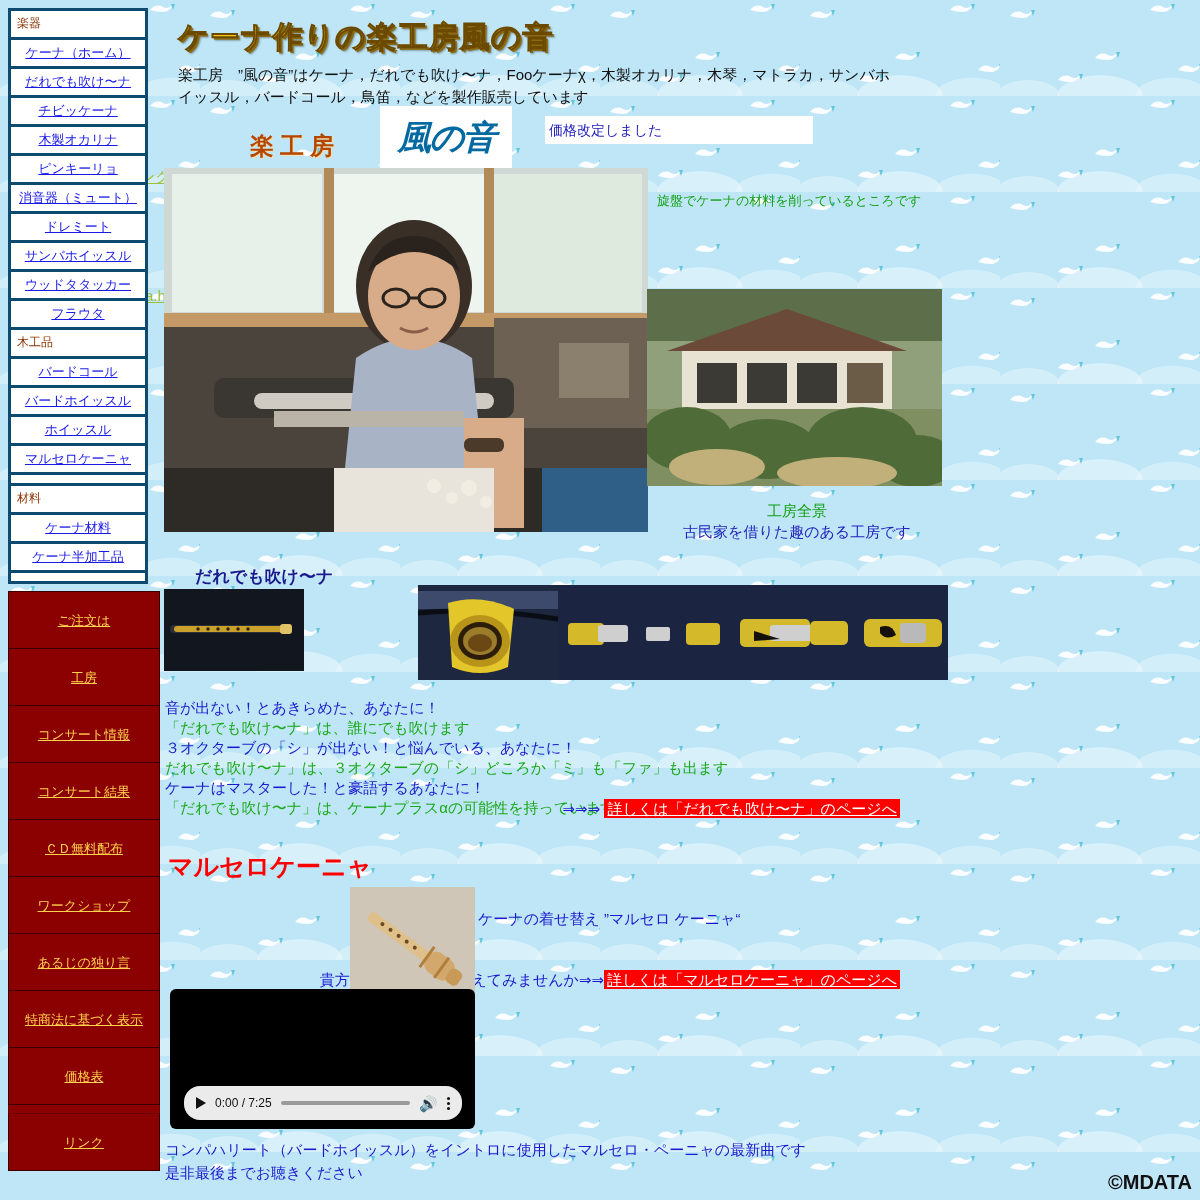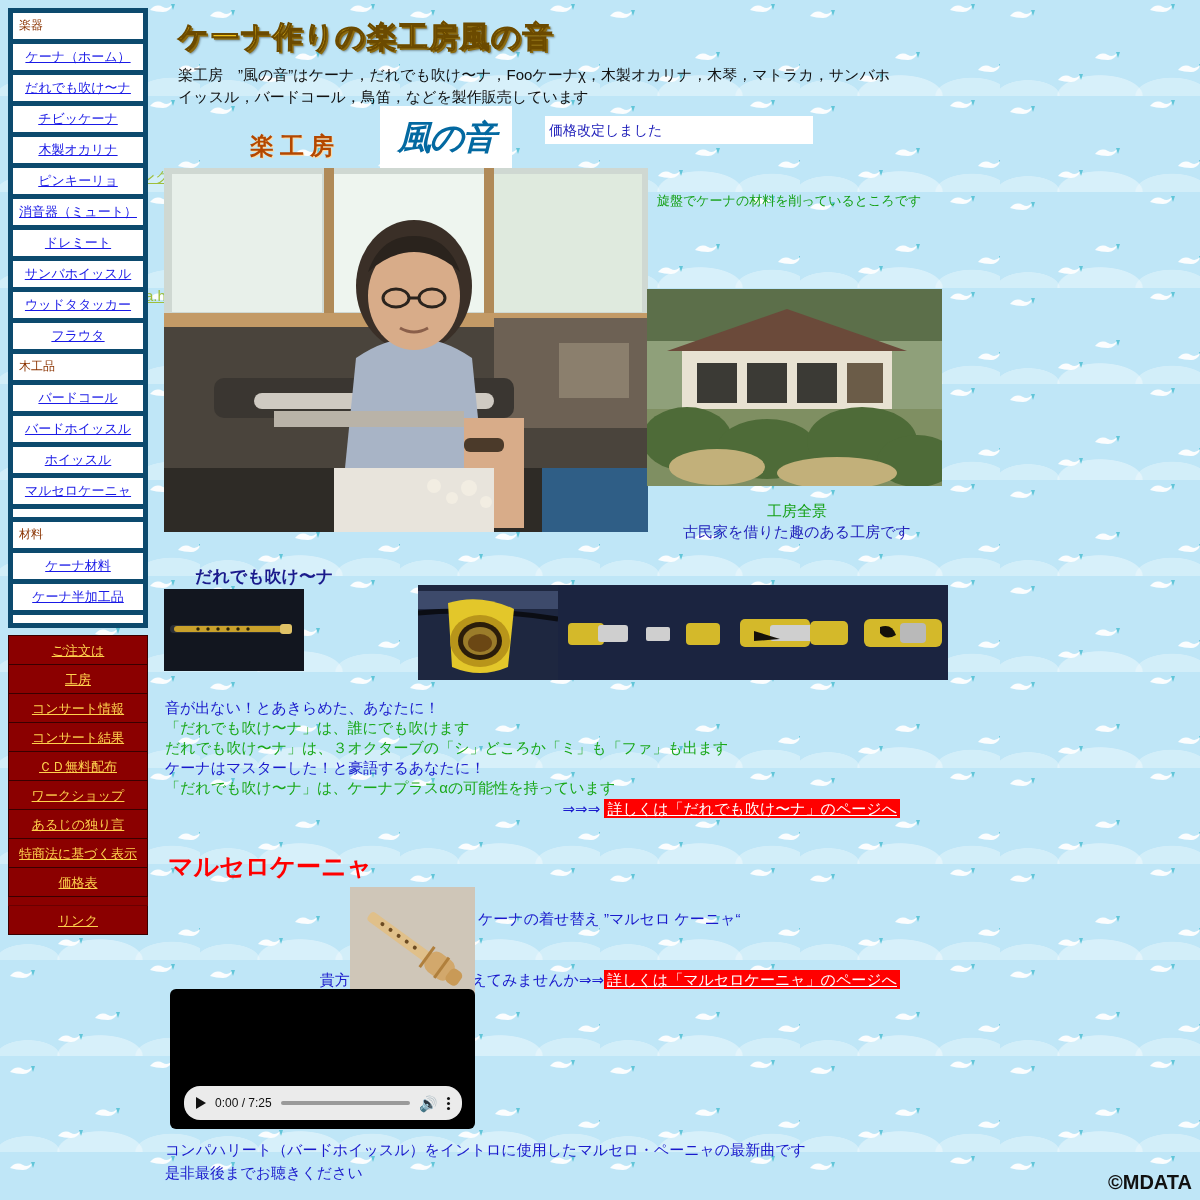--- a/index.html
+++ b/index.html
@@ -50,21 +50,21 @@
     width: 140px;
     z-index: 5;
   }
   .nav-table {
     border-collapse: collapse;
     width: 140px;
     background: #ffffff;
     border: 1px solid #000;
   }
   .nav-table td {
-    border: 5px solid #0c4a6e;
+    border: 3px solid #0c4a6e;
     height: 22px;
     padding: 2px 2px;
     text-align: center;
     font-size: 13px;
     line-height: 1.1;
     white-space: nowrap;
   }
   .nav-table td.cat {
     text-align: left;
     color: #8a3300;
@@ -84,21 +84,21 @@
     border-collapse: collapse;
     width: 140px;
     margin-top: 7px;
     background: #8b0000;
     border: 1px solid #000;
   }
   .order-table td {
     border: 1px solid #3a0000;
     height: 24px;
     text-align: center;
-    padding: 2px;
+    padding: 16px;
     background: #8b0000;
     white-space: nowrap;
   }
   .order-table td.spacer { height: 8px; padding: 0; border-color:#6b0000; }
   .order-table a {
     color: #ffd24d;
     text-decoration: underline;
     font-size: 13px;
   }
   
@@ -626,20 +626,21 @@
         <rect x="252" y="36" width="38" height="24" rx="5" fill="#d4b92a"></rect>
         <rect x="306" y="34" width="78" height="28" rx="6" fill="#d4b92a"></rect>
         <rect x="342" y="38" width="26" height="20" rx="4" fill="#b9b9b9"></rect>
         <path d="M322 42 q12 -4 16 8 q-10 6 -16 -2 z" fill="#14100a"></path>
       </g>
     </svg>
 
     <div id="dare-text">
       <div class="l-blue">音が出ない！とあきらめた、あなたに！</div>
       <div class="l-green">「だれでも吹け〜ナ」は、誰にでも吹けます</div>
+      <div class="l-blue">３オクターブの「シ」が出ない！と悩んでいる、あなたに！</div>
       <div class="l-green">だれでも吹け〜ナ」は、３オクターブの「シ」どころか「ミ」も「ファ」も出ます</div>
       <div class="l-blue">ケーナはマスターした！と豪語するあなたに！</div>
       <div class="l-green">「だれでも吹け〜ナ」は、ケーナプラスαの可能性を持っています</div>
     </div>
 
     <div id="dare-arrow-row">
       <span>⇒⇒⇒</span>
       <a href="#" class="redlink">詳しくは「だれでも吹け〜ナ」のページへ</a>
     </div>
 

